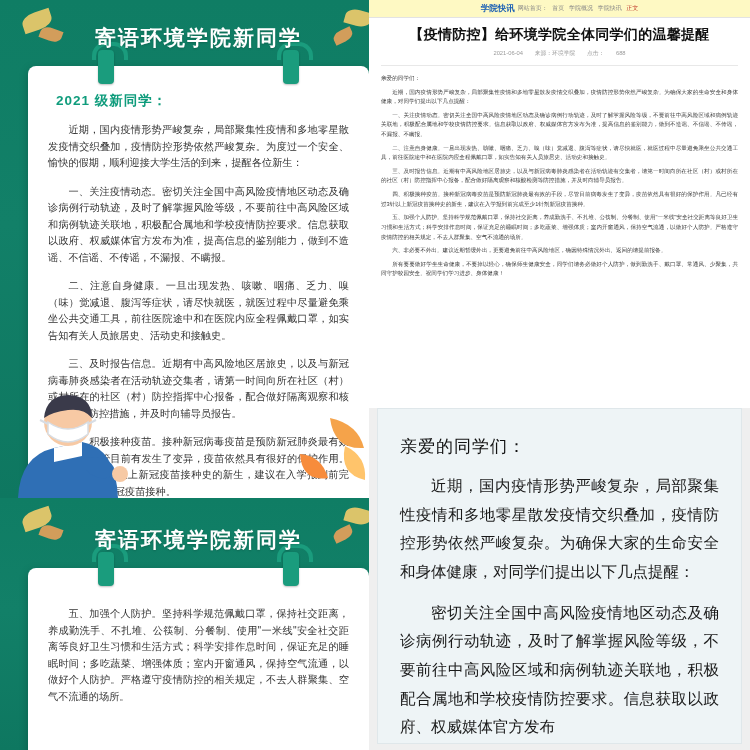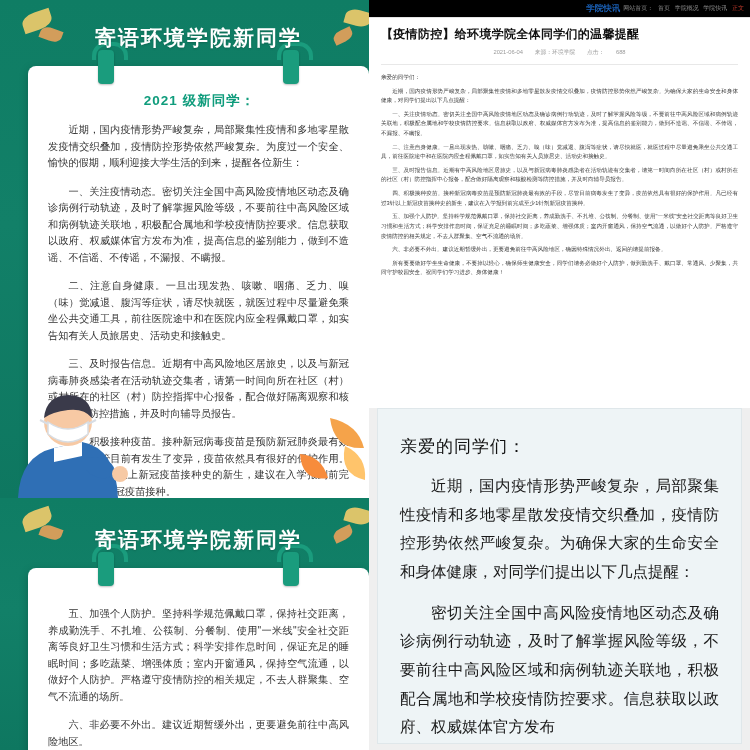--- a/index.html
+++ b/index.html
@@ -77,59 +77,58 @@
     width:28px; height:14px; border:4px solid #1a9c7d; border-bottom:none;
     border-radius:14px 14px 0 0; background:transparent;
   }
   .clip.c1 { left:70px; }
   .clip.c2 { right:70px; }
 
   .card-heading {
     color:#0f9c7c;
     font-size:13.5px;
     font-weight:bold;
-    margin:0 0 10px 2px;
+    margin:0 0 10px 8px;
     letter-spacing:1px;
-    text-align:center;
   }
   .card-body p {
     margin:12px 0 7px 0;
     font-size:10.2px;
     line-height:1.62;
     color:#333333;
     text-align:justify;
     text-indent:2em;
   }
 
   
   .illus { position:absolute; left:0; bottom:0; width:369px; height:120px; z-index:4; pointer-events:none; }
 
   
   .right-col {
     position:absolute; left:369px; top:0; width:381px; height:750px;
     background:#efefef;
   }
   .rc-topbar {
-    height:18px; background:#000000; border-bottom:1px solid #e3e3e3;
-    display:flex; align-items:center; justify-content:flex-end;
+    height:18px; background:#fef9c3; border-bottom:1px solid #e3e3e3;
+    display:flex; align-items:center; justify-content:center;
     padding:0 6px;
   }
   .rc-topbar .brand { font-size:8.5px; color:#1a5fb4; font-weight:bold; }
   .rc-topbar .crumb { font-size:6px; color:#888; }
   .rc-topbar .crumb span { margin-left:3px; }
   .rc-topbar .crumb .cur { color:#c0392b; }
 
   .doc-top {
     background:#ffffff;
     padding:8px 12px 10px 12px;
     height:390px;
     overflow:hidden;
   }
   .doc-title {
-    font-size:12px; font-weight:bold; color:#111;
+    text-align:center; font-size:14px; font-weight:bold; color:#111;
     letter-spacing:0.3px;
   }
   .doc-meta {
     text-align:center; font-size:5.8px; color:#9a9a9a; margin-top:5px;
   }
   .doc-meta span { margin:0 5px; }
   .doc-divider { height:1px; background:#e8e8e8; margin:7px 0 8px 0; }
   .doc-top p {
     margin:0 0 4px 0;
     font-size:5.6px;
@@ -216,21 +215,20 @@
       <div class="leaf l3"></div>
       <div class="leaf l4"></div>
 
       <div class="poster-title">寄语环境学院新同学</div>
 
       <div class="card">
         <div class="clip c1"></div>
         <div class="clip c2"></div>
         <div class="card-body">
           <p>五、加强个人防护。坚持科学规范佩戴口罩，保持社交距离，养成勤洗手、不扎堆、公筷制、分餐制、使用"一米线"安全社交距离等良好卫生习惯和生活方式；科学安排作息时间，保证充足的睡眠时间；多吃蔬菜、增强体质；室内开窗通风，保持空气流通，以做好个人防护。严格遵守疫情防控的相关规定，不去人群聚集、空气不流通的场所。</p>
-          <p>六、非必要不外出。建议近期暂缓外出，更要避免前往中高风险地区。</p>
         </div>
       </div>
     </div>
   </div>
 
   <div class="right-col">
 
     <div class="rc-topbar">
       <div class="brand">学院快讯</div>
       <div class="crumb">

